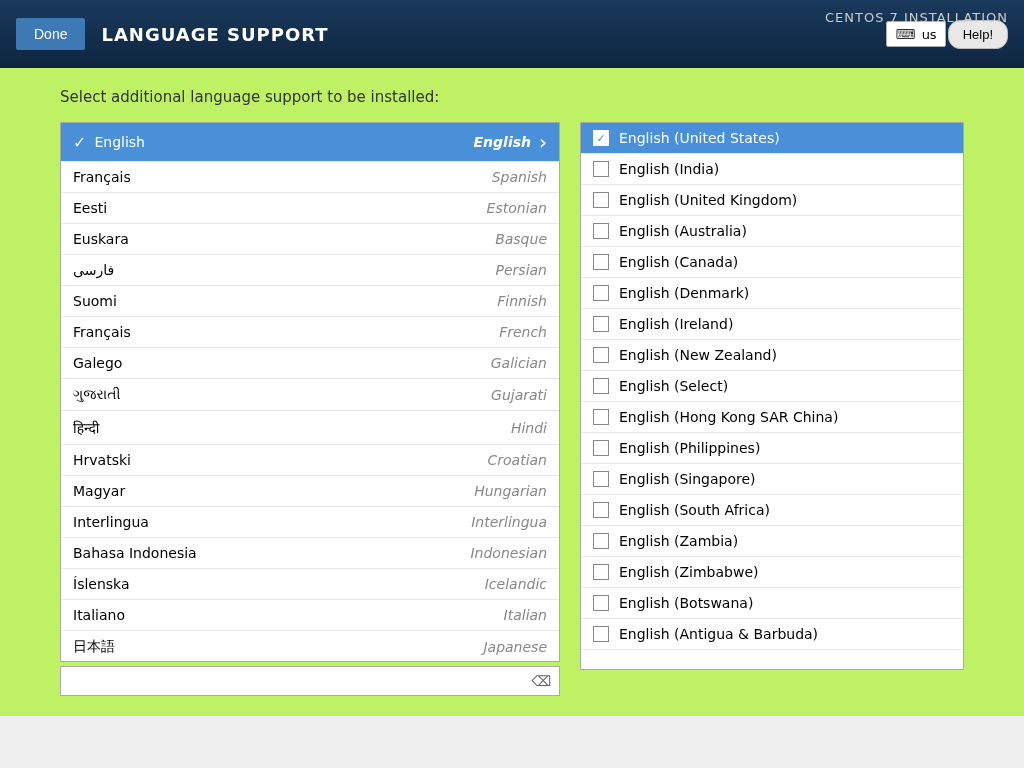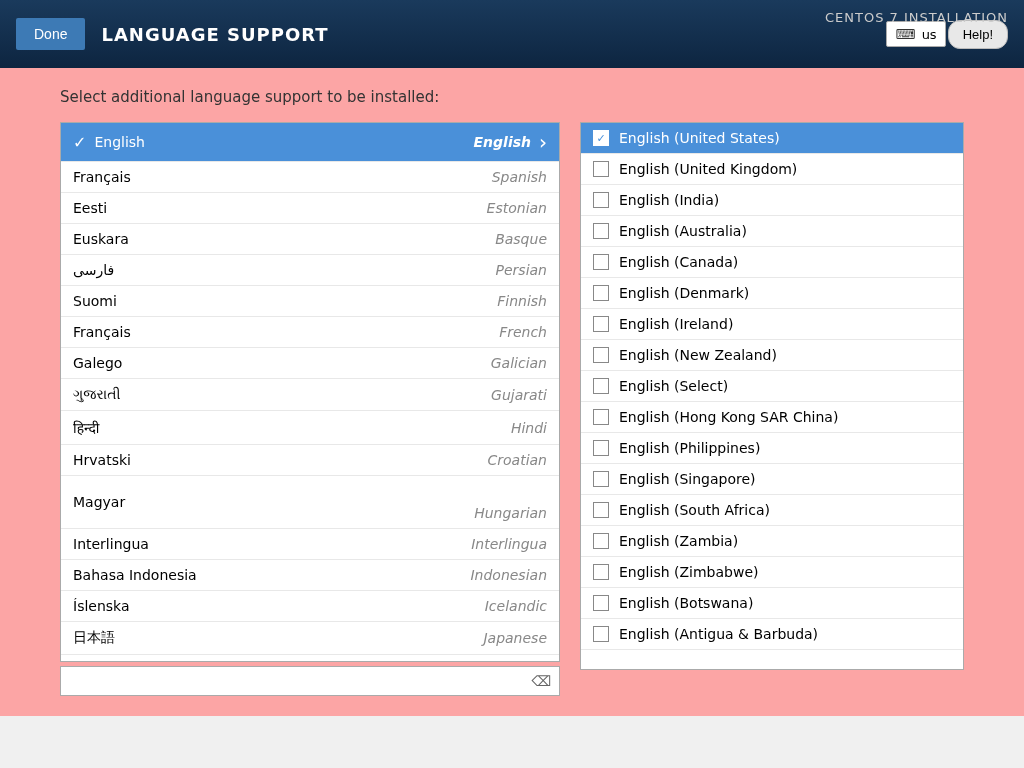--- a/index.html
+++ b/index.html
@@ -73,21 +73,21 @@
       border: 1px solid #bbb;
       padding: 6px 14px;
       font-size: 13px;
       cursor: pointer;
       border-radius: 12px;
     }
 
     
     .content {
       padding: 20px 60px;
-      background: #fca5a5;
+      background: #bef264;
     }
     .section-label {
       font-size: 15px;
       color: #333;
       margin-bottom: 16px;
     }
 
     .lists-container {
       display: flex;
       gap: 20px;
@@ -307,40 +307,46 @@
             </span>
           </div>
           <div class="lang-item">
             <span class="native">Hrvatski</span>
             <span style="display: flex; align-items: center; gap: 8px;">
               <span class="english-name">Croatian</span>
             </span>
           </div>
           <div class="lang-item">
             <span class="native">Magyar</span>
-            <span style="display: flex; align-items: center; gap: 8px; margin-top: 22px;">
+            <span style="display: flex; align-items: center; gap: 8px;">
               <span class="english-name">Hungarian</span>
             </span>
           </div>
           <div class="lang-item">
             <span class="native">Interlingua</span>
             <span style="display: flex; align-items: center; gap: 8px;">
               <span class="english-name">Interlingua</span>
             </span>
           </div>
           <div class="lang-item">
             <span class="native">Bahasa Indonesia</span>
             <span style="display: flex; align-items: center; gap: 8px;">
               <span class="english-name">Indonesian</span>
             </span>
           </div>
           <div class="lang-item">
             <span class="native">Íslenska</span>
             <span style="display: flex; align-items: center; gap: 8px;">
               <span class="english-name">Icelandic</span>
+            </span>
+          </div>
+          <div class="lang-item">
+            <span class="native">Italiano</span>
+            <span style="display: flex; align-items: center; gap: 8px;">
+              <span class="english-name">Italian</span>
             </span>
           </div>
           <div class="lang-item">
             <span class="native">日本語</span>
             <span style="display: flex; align-items: flex-end; gap: 8px;">
               <span class="english-name">Japanese</span>
             </span>
           </div>
         </div>
       <div class="search-box">
@@ -353,25 +359,25 @@
       <div class="locale-list" id="locale-list">
 
       <div class="locale-item selected">
             <span class="checkbox checked">
               <span class="checkbox-check">✓</span>
             </span>
             <span>English (United States)</span>
           </div>
           <div class="locale-item">
             <span class="checkbox"></span>
+            <span>English (India)</span>
+          </div>
+          <div class="locale-item">
+            <span class="checkbox"></span>
             <span>English (United Kingdom)</span>
-          </div>
-          <div class="locale-item">
-            <span class="checkbox"></span>
-            <span>English (India)</span>
           </div>
           <div class="locale-item">
             <span class="checkbox"></span>
             <span>English (Australia)</span>
           </div>
           <div class="locale-item">
             <span class="checkbox"></span>
             <span>English (Canada)</span>
           </div>
           <div class="locale-item">

